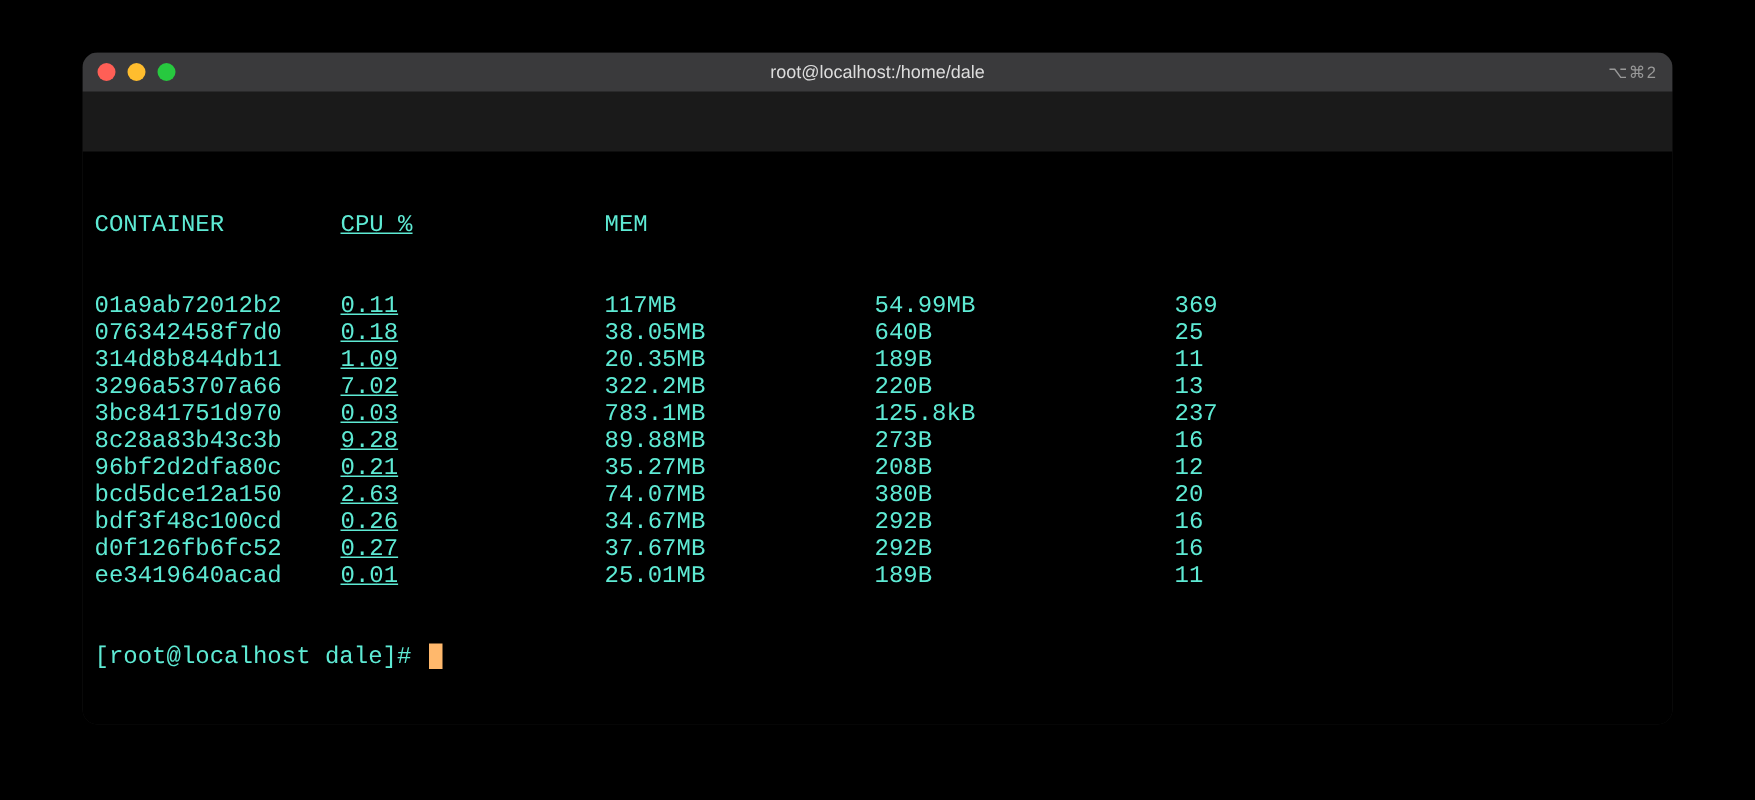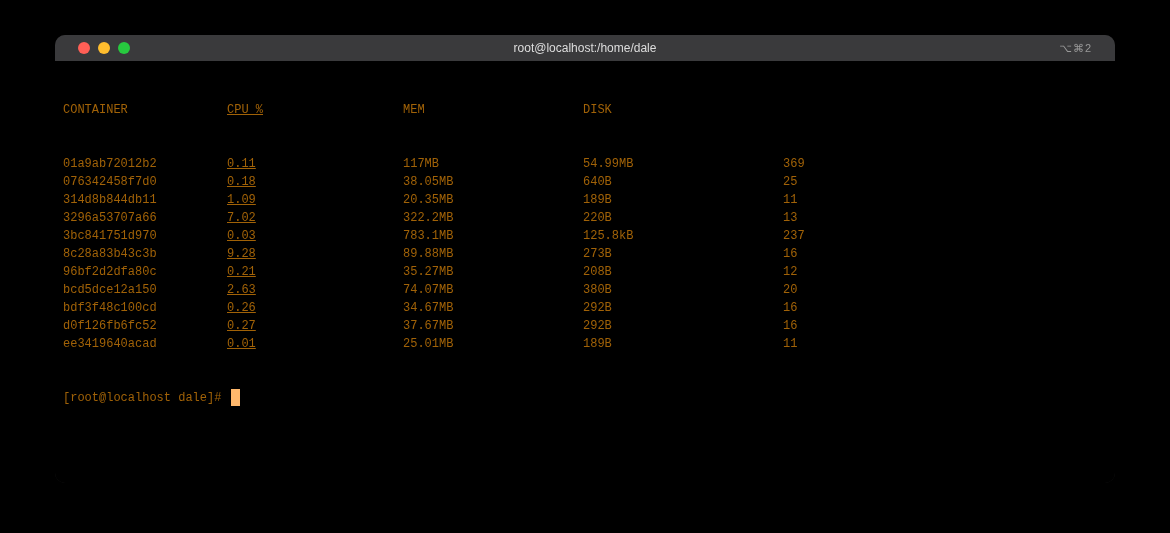--- a/index.html
+++ b/index.html
@@ -27,21 +27,21 @@
       overflow: hidden;
       box-shadow: 0 10px 40px rgba(0,0,0,0.5);
     }
 
     .title-bar {
       height: 26px;
       background: #3a3a3c;
       display: flex;
       align-items: center;
       position: relative;
-      padding: 0 23px;
+      padding: 0 10px;
     }
 
     .traffic-lights {
       display: flex;
       gap: 8px;
       align-items: center;
     }
 
     .tl {
       width: 12px;
@@ -68,27 +68,28 @@
     .title-right {
       margin-left: auto;
       color: #999;
       font-size: 11px;
       letter-spacing: 1px;
       font-family: -apple-system, "Helvetica Neue", sans-serif;
     }
 
     .terminal-body {
       background: #000;
-      color: #a16207;
-      font-size: 12px;
+      color: #5eead4;
+      font-size: 16px;
       line-height: 18px;
       padding: 4px 8px;
       height: calc(100% - 26px);
       white-space: pre;
       font-family: Menlo, Monaco, "Courier New", monospace;
+      margin-top: 40px;
     }
 
     .row {
       display: flex;
     }
 
     .col-container { width: 164px; }
     .col-cpu { width: 176px; text-decoration: underline; }
     .col-mem { width: 180px; }
     .col-disk { width: 200px; }
@@ -118,20 +119,19 @@
     </div>
     <div class="title-text">root@localhost:/home/dale</div>
     <div class="title-right">⌥⌘2</div>
   </div>
 
   <div class="terminal-body">
     <div class="row">
       <span class="col-container">CONTAINER</span>
       <span class="col-cpu">CPU %</span>
       <span class="col-mem">MEM</span>
-      <span class="col-disk">DISK</span>
     </div>
     <div id="rows-container"><div class="row"><span class="col-container">01a9ab72012b2</span><span class="col-cpu">0.11</span><span class="col-mem">117MB</span><span class="col-disk">54.99MB</span><span class="col-inodes">369</span></div><div class="row"><span class="col-container">076342458f7d0</span><span class="col-cpu">0.18</span><span class="col-mem">38.05MB</span><span class="col-disk">640B</span><span class="col-inodes">25</span></div><div class="row"><span class="col-container">314d8b844db11</span><span class="col-cpu">1.09</span><span class="col-mem">20.35MB</span><span class="col-disk">189B</span><span class="col-inodes">11</span></div><div class="row"><span class="col-container">3296a53707a66</span><span class="col-cpu">7.02</span><span class="col-mem">322.2MB</span><span class="col-disk">220B</span><span class="col-inodes">13</span></div><div class="row"><span class="col-container">3bc841751d970</span><span class="col-cpu">0.03</span><span class="col-mem">783.1MB</span><span class="col-disk">125.8kB</span><span class="col-inodes">237</span></div><div class="row"><span class="col-container">8c28a83b43c3b</span><span class="col-cpu">9.28</span><span class="col-mem">89.88MB</span><span class="col-disk">273B</span><span class="col-inodes">16</span></div><div class="row"><span class="col-container">96bf2d2dfa80c</span><span class="col-cpu">0.21</span><span class="col-mem">35.27MB</span><span class="col-disk">208B</span><span class="col-inodes">12</span></div><div class="row"><span class="col-container">bcd5dce12a150</span><span class="col-cpu">2.63</span><span class="col-mem">74.07MB</span><span class="col-disk">380B</span><span class="col-inodes">20</span></div><div class="row"><span class="col-container">bdf3f48c100cd</span><span class="col-cpu">0.26</span><span class="col-mem">34.67MB</span><span class="col-disk">292B</span><span class="col-inodes">16</span></div><div class="row"><span class="col-container">d0f126fb6fc52</span><span class="col-cpu">0.27</span><span class="col-mem">37.67MB</span><span class="col-disk">292B</span><span class="col-inodes">16</span></div><div class="row"><span class="col-container">ee3419640acad</span><span class="col-cpu">0.01</span><span class="col-mem">25.01MB</span><span class="col-disk">189B</span><span class="col-inodes">11</span></div></div>
     <div class="prompt-line">
       <span>[root@localhost dale]# </span><span class="cursor"></span>
     </div>
   </div>
 </div>
 
 </body></html>

